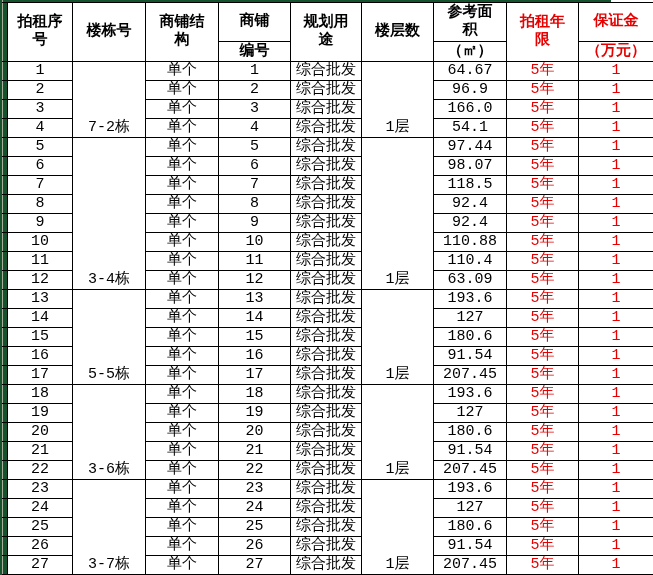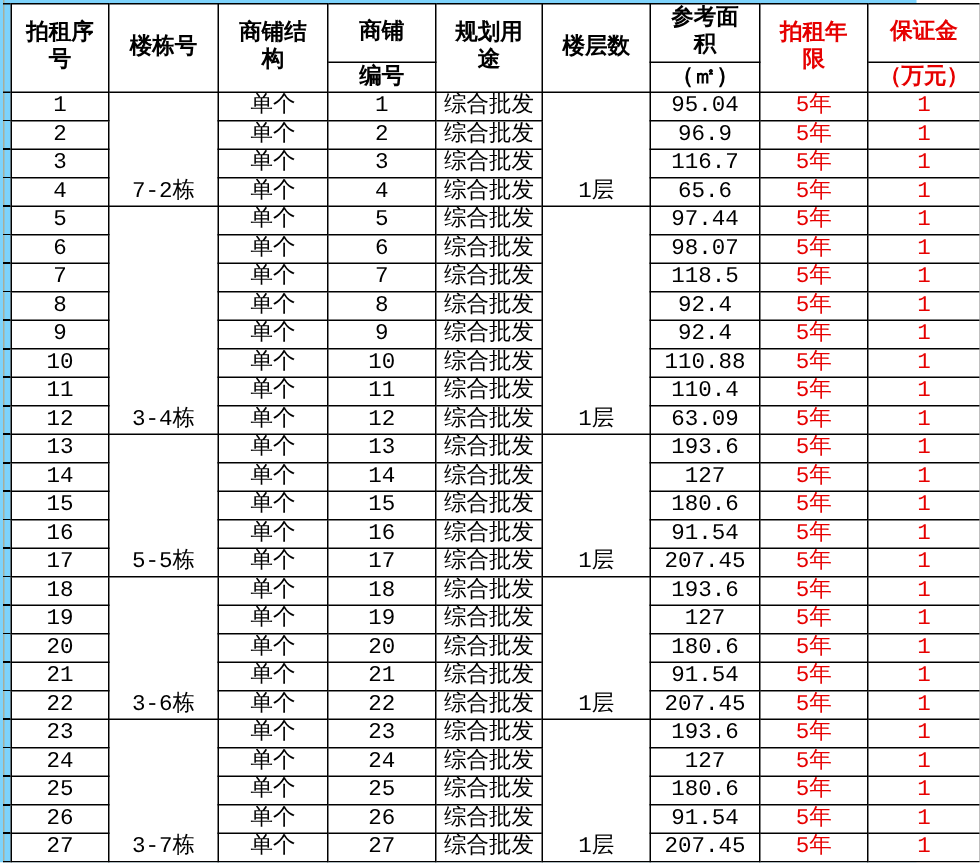--- a/index.html
+++ b/index.html
@@ -2,21 +2,21 @@
 <html style="--accent-red: #e60000;"><head>
 <meta charset="utf-8">
 <style>
   * { box-sizing: border-box; margin: 0; padding: 0; }
   html, body { background: #ffffff; }
   body {
     width: 653px; height: 575px; overflow: hidden;
     font-family: "Liberation Mono", "DejaVu Sans Mono", monospace;
     color: #000;
   }
-  .screen { position: relative; width: 611px; height: 575px; background: #7dd3fc; }
+  .screen { position: relative; width: 611px; height: 575px; background: #14532d; }
 
   
   .gridline-v { position: absolute; left: 2px; top: 0; width: 1px; height: 575px; }
   .tick-top   { position: absolute; left: 2px; top: 2px; width: 5px; height: 1px; background: #000; }
   .ticks      { position: absolute; left: 2px; top: 61px; width: 5px; height: 514px;
                 background: repeating-linear-gradient(to bottom, #000 0, #000 1px, transparent 1px, transparent 19px); }
 
   table.rental {
     position: absolute; left: 7px; top: 2px; width: 646px;
     border-collapse: collapse; table-layout: fixed; background: #fff;
@@ -82,48 +82,48 @@
       </tr>
     </thead>
     <tbody id="tbody">
         <tr>
           <td>1</td>
           <td class="vbottom" rowspan="4">7-2栋</td>
           <td>单个</td>
           <td>1</td>
           <td>综合批发</td>
           <td class="vbottom" rowspan="4">1层</td>
-          <td>95.04</td>
+          <td>64.67</td>
           <td class="red">5年</td>
           <td class="red">1</td>
         </tr>
         <tr>
           <td>2</td>
           <td>单个</td>
           <td>2</td>
           <td>综合批发</td>
           <td>96.9</td>
           <td class="red">5年</td>
           <td class="red">1</td>
         </tr>
         <tr>
           <td>3</td>
           <td>单个</td>
           <td>3</td>
           <td>综合批发</td>
-          <td>116.7</td>
+          <td>166.0</td>
           <td class="red">5年</td>
           <td class="red">1</td>
         </tr>
         <tr>
           <td>4</td>
           <td>单个</td>
           <td>4</td>
           <td>综合批发</td>
-          <td>65.6</td>
+          <td>54.1</td>
           <td class="red">5年</td>
           <td class="red">1</td>
         </tr>
         <tr>
           <td>5</td>
           <td class="vbottom" rowspan="8">3-4栋</td>
           <td>单个</td>
           <td>5</td>
           <td>综合批发</td>
           <td class="vbottom" rowspan="8">1层</td>

